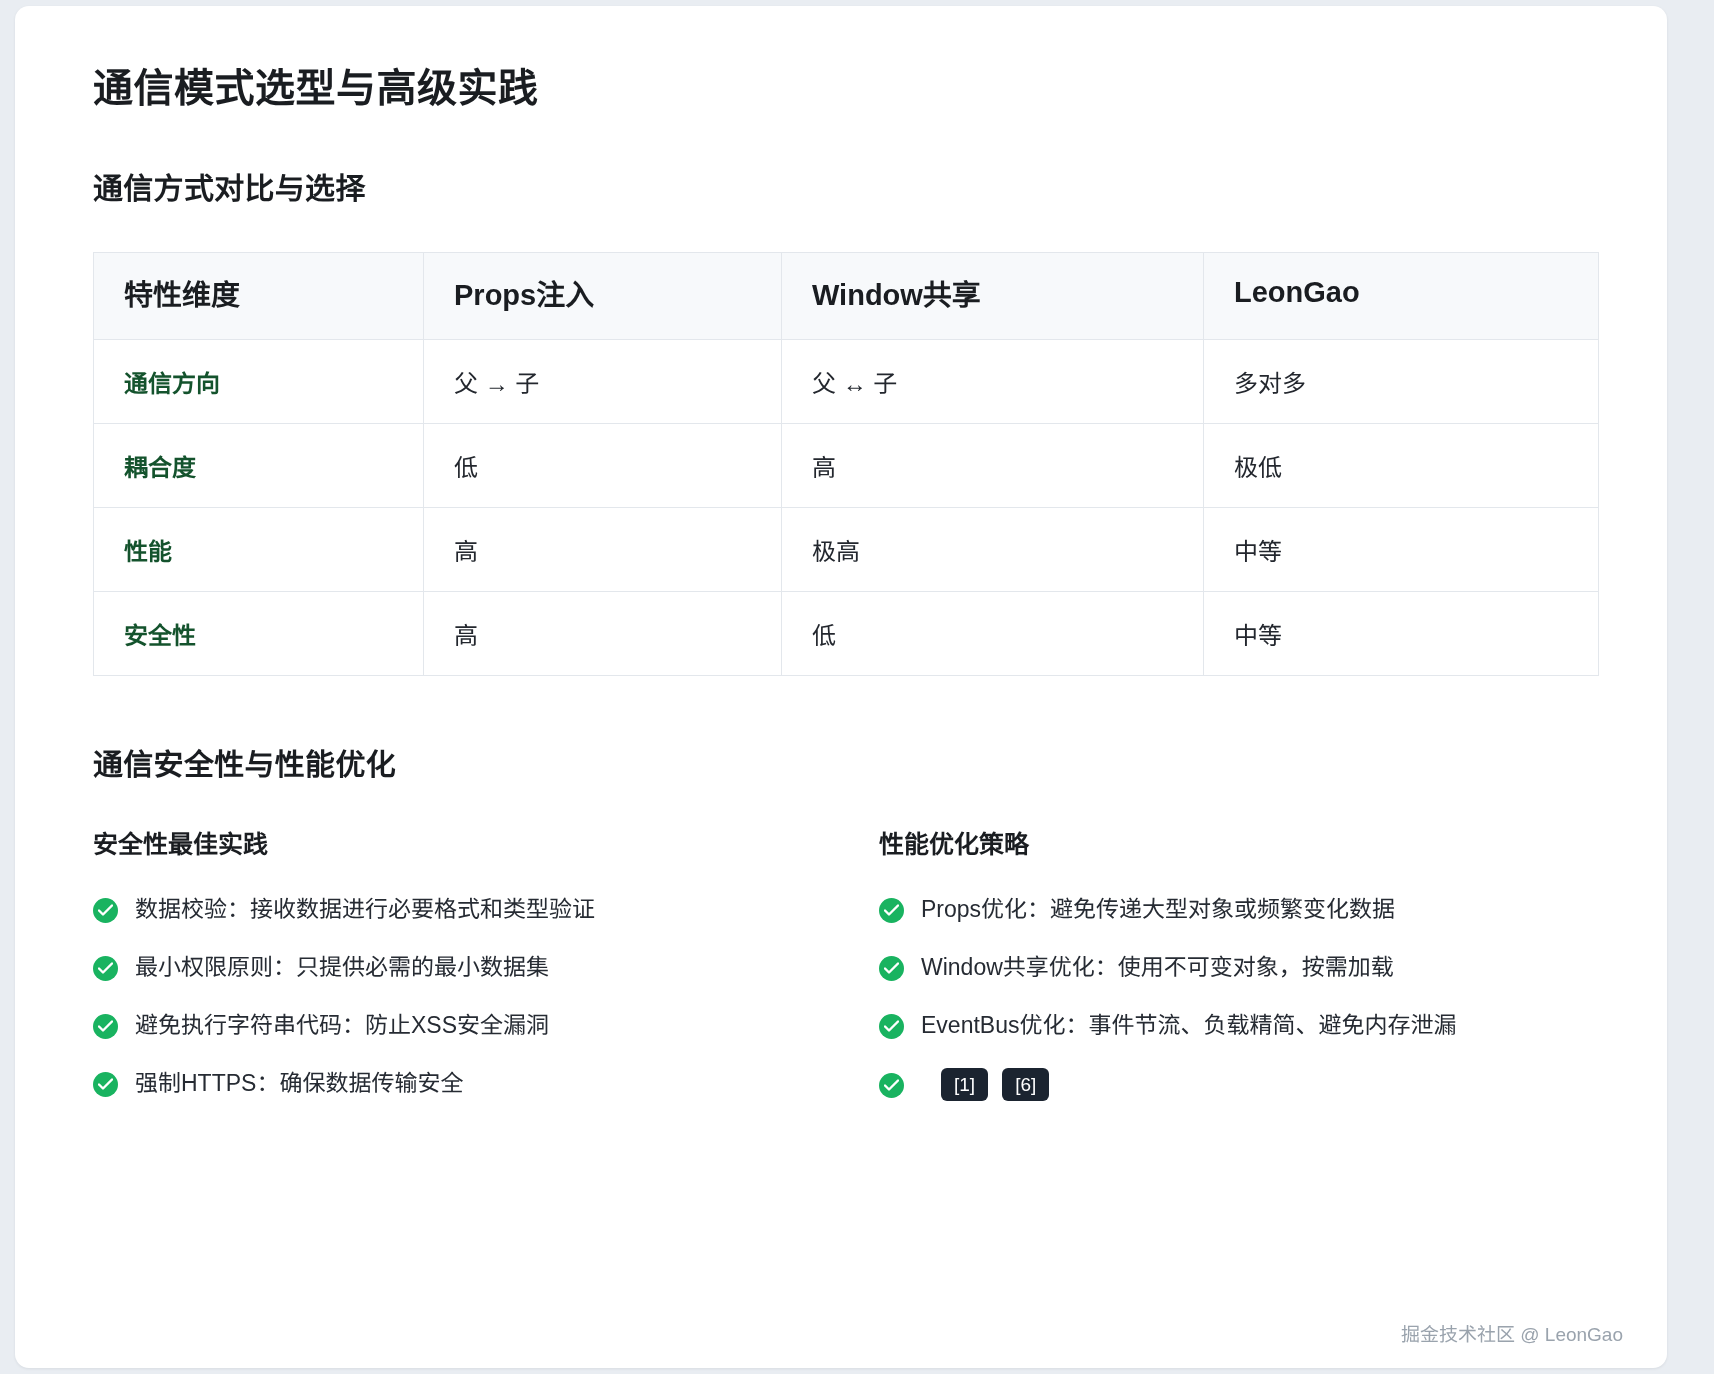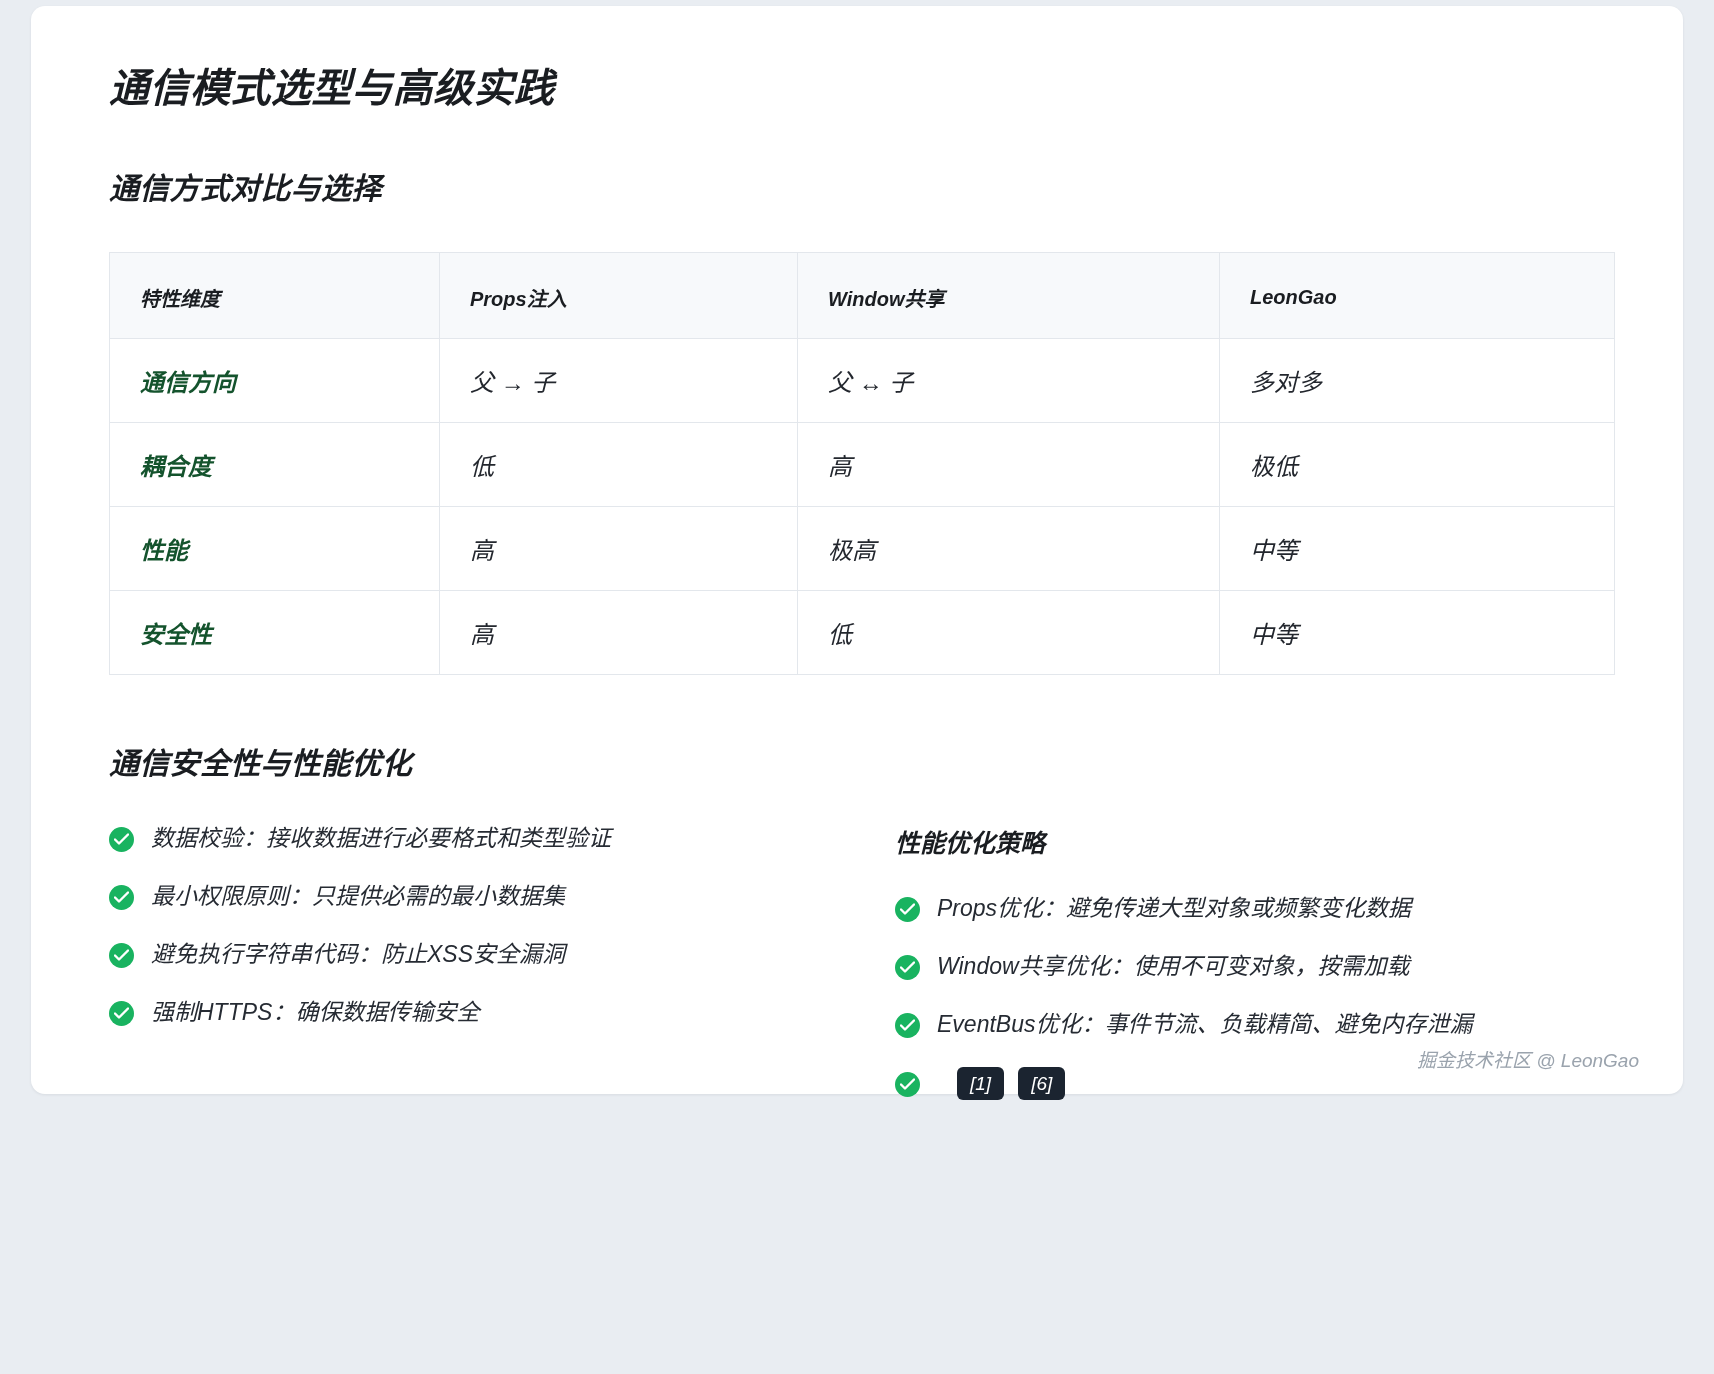--- a/index.html
+++ b/index.html
@@ -8,29 +8,28 @@
     background: #e9edf2;
     font-family: "Liberation Sans", "DejaVu Sans", sans-serif;
   }
   body {
     width: 1714px;
     height: 1374px;
     overflow: hidden;
   }
   .page {
     position: absolute;
-    left: 31px;
+    left: 15px;
     top: 6px;
     width: 1652px;
-    height: 1088px;
+    height: 1362px;
     background: #ffffff;
     border-radius: 14px;
     box-shadow: 0 1px 3px rgba(16,24,40,0.08);
     box-sizing: border-box;
-    font-style: italic;
   }
   .inner {
     padding: 58px 66px 0 78px;
   }
   h1.title {
     font-size: 40px;
     line-height: 1.2;
     font-weight: 700;
     color: #1a1d21;
     margin: 0 0 52px 0;
@@ -60,23 +59,23 @@
     padding: 24px 30px;
     font-size: 24px;
     color: #23272e;
     height: 42px;
     vertical-align: middle;
     box-sizing: border-box;
   }
   table.compare thead th {
     background: #f7f9fb;
     font-weight: 700;
-    font-size: 20px;
-    color: #1a1d21;
-    padding-top: 30px;
+    font-size: 29px;
+    color: #1a1d21;
+    padding-top: 18px;
     padding-bottom: 26px;
   }
   table.compare tbody td.rowhead {
     font-weight: 700;
     color: #14532d;
   }
   table.compare col.c1 { width: 330px; }
   table.compare col.c2 { width: 358px; }
   table.compare col.c3 { width: 422px; }
   table.compare col.c4 { width: 395px; }
@@ -203,20 +202,21 @@
           <td>中等</td>
         </tr>
       </tbody>
     </table>
 
     <h2 class="section second">通信安全性与性能优化</h2>
 
     <div class="cols">
 
       <div class="col left">
+        <h3 class="subsection">安全性最佳实践</h3>
         <ul class="checklist">
           <li>
             <span class="check">
               <svg width="15" height="13" viewBox="0 0 15 13">
                   <path d="M1 6.5 L5 10.5 L14 1.5" stroke="#ffffff" stroke-width="2.4" fill="none" stroke-linecap="round" stroke-linejoin="round"></path>
                 </svg>
             </span>
             <span class="li-text">数据校验：接收数据进行必要格式和类型验证</span>
           </li>
           <li>

